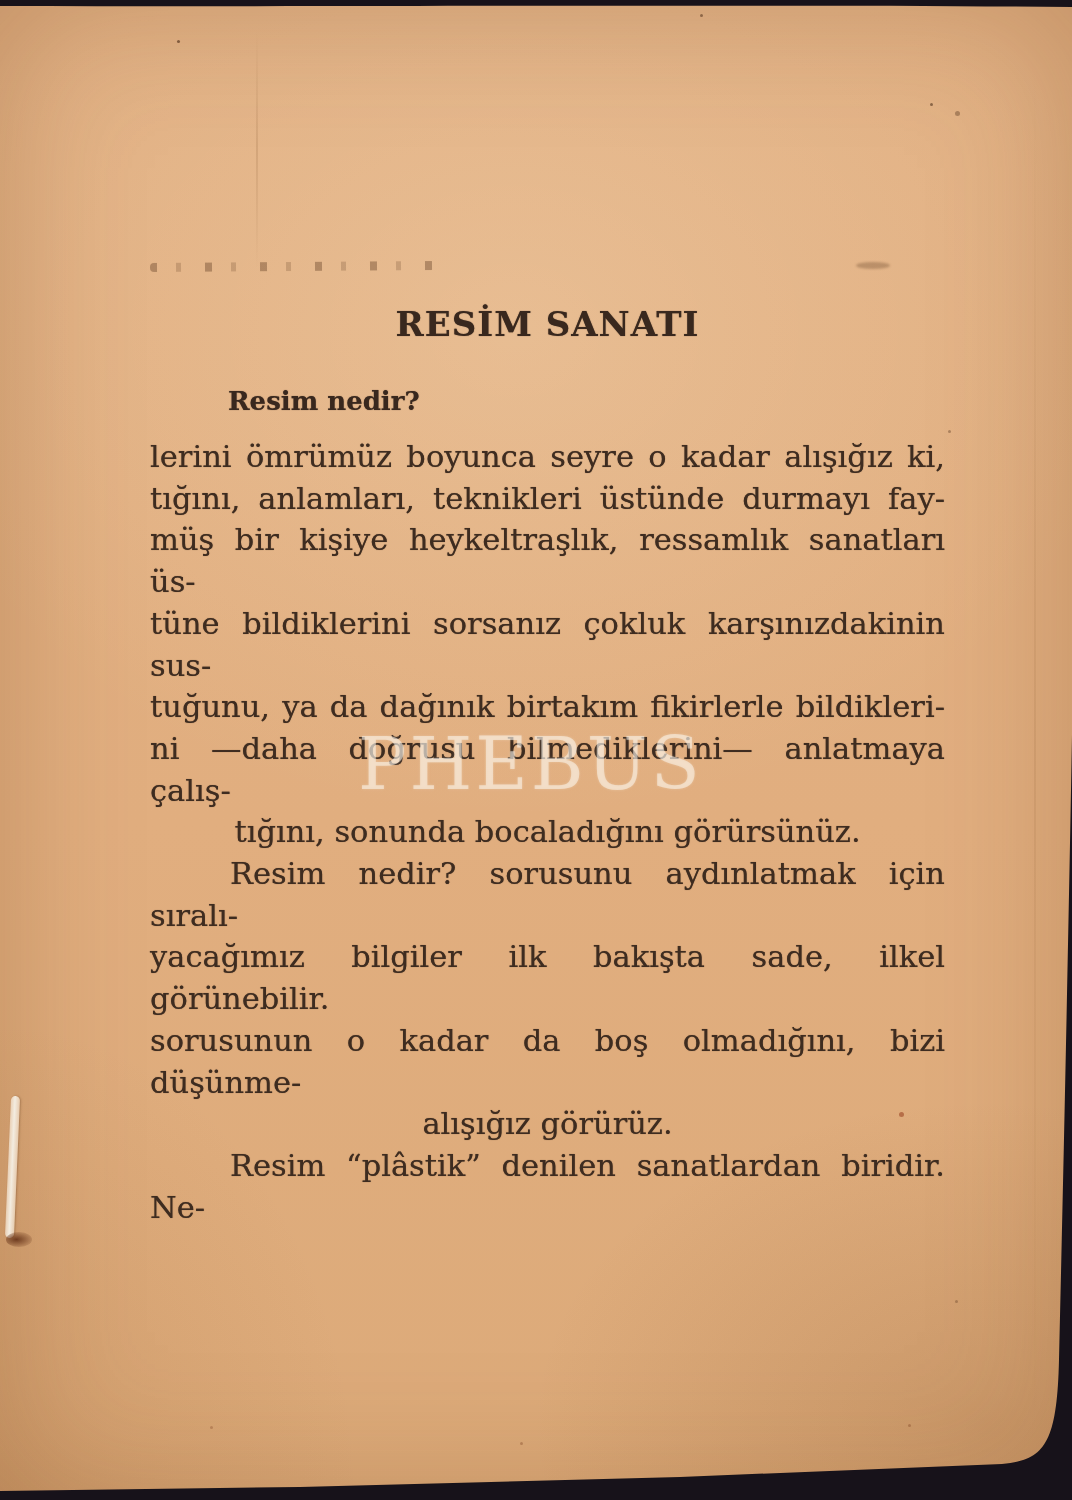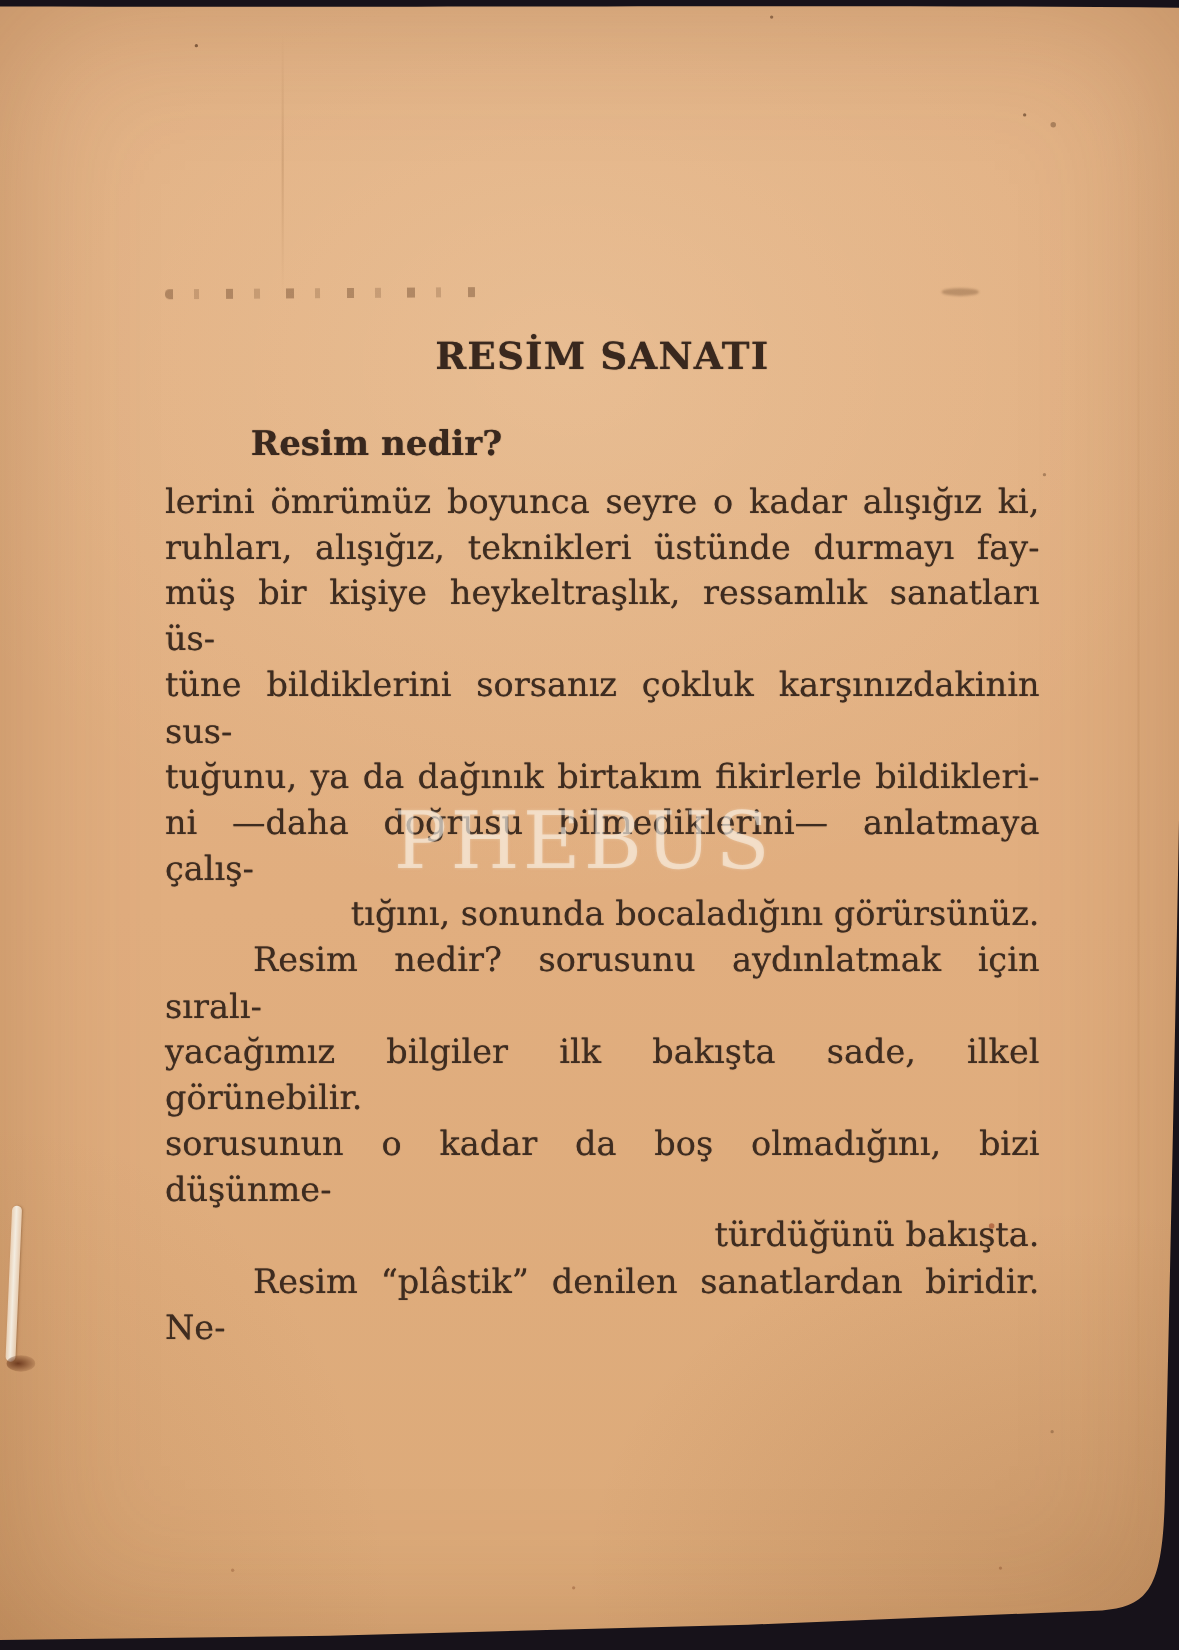--- a/index.html
+++ b/index.html
@@ -65,30 +65,30 @@
   }
   
   .title{
     position:absolute; left:150px; top:304px; width:795px;
     text-align:center; font-size:34px; font-weight:bold;
     color:#39281e; letter-spacing:1px;
     text-shadow:0 0 1px rgba(57,40,30,0.7);
   }
   .heading{
     position:absolute; left:228px; top:386px;
-    font-size:31px; font-weight:bold; color:#39281e;
+    font-size:26px; font-weight:bold; color:#39281e;
     text-shadow:0 0 1px rgba(57,40,30,0.7);
   }
   .text-block{
     position:absolute; left:150px; top:436px; width:795px;
     font-size:30.5px; line-height:41.7px; color:#3e2c20;
     text-shadow:0 0 0.8px rgba(62,44,32,0.75);
   }
   .para{ margin:0; }
-  .line{ white-space:normal; text-align:right; }
+  .line{ white-space:normal; text-align:center; }
   .line.just{ text-align:justify; text-align-last:justify; }
   .line.indent{ text-indent:80px; }
   .watermark{
     position:absolute; left:358px; top:722px;
     font-family:"DejaVu Serif", serif; font-weight:normal;
     font-size:72px; letter-spacing:3px;
     color:rgba(252,246,236,0.55);
     text-shadow:0 0 3px rgba(255,250,240,0.25);
     z-index:5;
   }
@@ -109,32 +109,32 @@
 
   <div class="thread"></div>
   <div class="thread-knot"></div>
 
   <div class="title">RESİM SANATI</div>
   <div class="heading">Resim nedir?</div>
 
   <div class="text-block" style="color: rgb(62, 44, 32);">
       <div class="para">
         <div class="line just">lerini ömrümüz boyunca seyre o kadar alışığız  ki,</div>
-        <div class="line just">ruhları, alışığız, teknikleri üstünde durmayı fay-</div>
+        <div class="line just">tığını, anlamları, teknikleri üstünde durmayı fay-</div>
         <div class="line just">müş bir kişiye heykeltraşlık, ressamlık sanatları üs-</div>
         <div class="line just">tüne bildiklerini sorsanız çokluk  karşınızdakinin sus-</div>
         <div class="line just">tuğunu, ya da dağınık birtakım fikirlerle bildikleri-</div>
         <div class="line just">ni —daha doğrusu bilmediklerini— anlatmaya çalış-</div>
         <div class="line">tığını, sonunda bocaladığını görürsünüz.</div>
       </div>
       <div class="para">
         <div class="line indent just">Resim nedir?  sorusunu aydınlatmak için sıralı-</div>
         <div class="line just">yacağımız bilgiler ilk bakışta sade, ilkel görünebilir.</div>
         <div class="line just">sorusunun o kadar da boş olmadığını, bizi düşünme-</div>
-        <div class="line">türdüğünü bakışta.</div>
+        <div class="line">alışığız görürüz.</div>
       </div>
       <div class="para">
         <div class="line indent just">Resim “plâstik” denilen sanatlardan biridir. Ne-</div>
       </div>
     </div>
 
   <div class="watermark" style="color: rgba(252, 246, 236, 0.55);">PHEBUS</div>
 
   <svg class="edges" width="1072" height="1500" viewBox="0 0 1072 1500">
     <path d="M0,0 L1072,0 L1072,7 C760,4 420,7 0,6 Z" fill="#17121a"></path>

